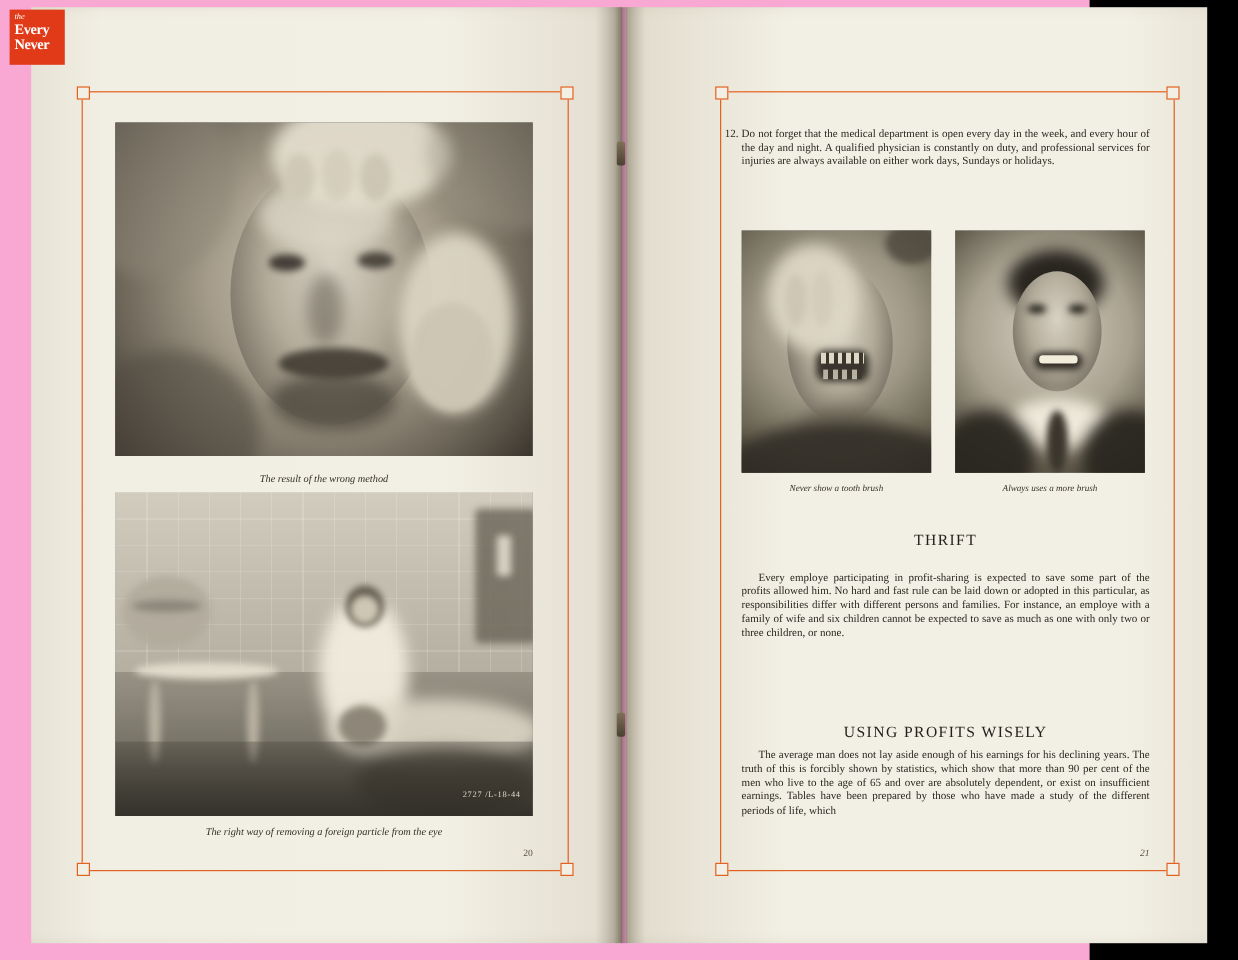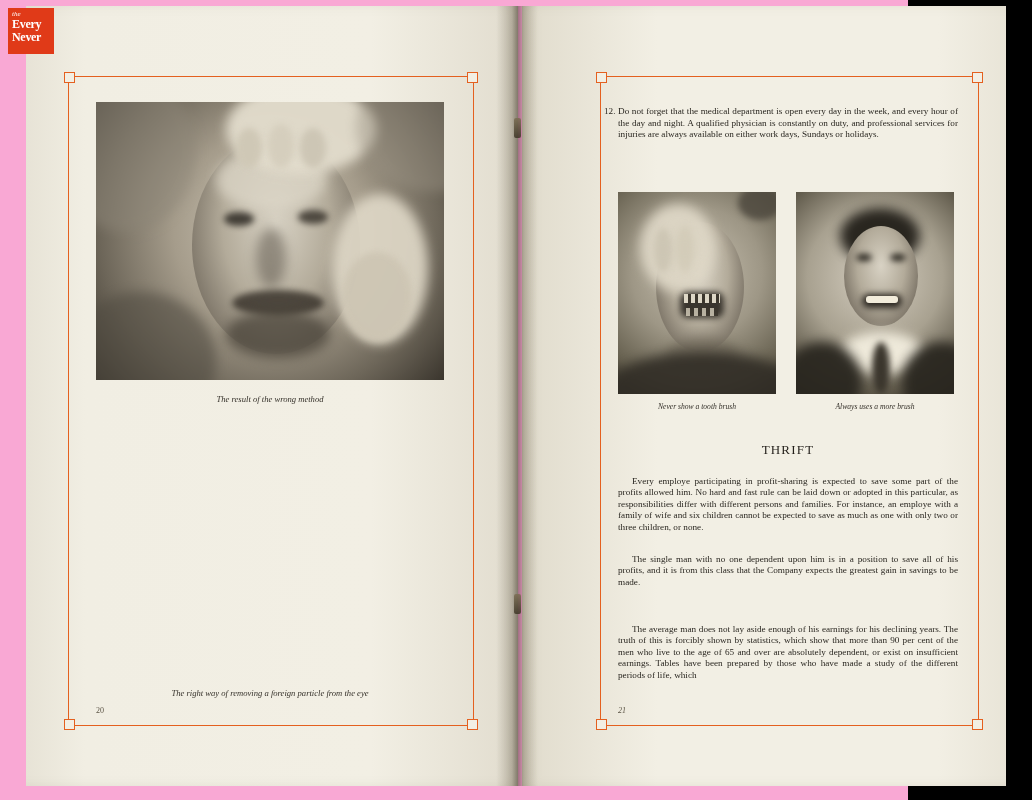--- a/index.html
+++ b/index.html
@@ -149,21 +149,21 @@
   .caption {
     position: absolute;
     text-align: center;
     font-style: italic;
     font-family: "Liberation Serif", serif;
     color: #35312a;
   }
 
   .folio {
     position: absolute;
-    text-align: left;
+    text-align: right;
     font-size: 8px;
     color: #5a5344;
     font-family: "Liberation Serif", serif;
   }
 
   
   .numbered-item {
     position: absolute;
     left: 96px;
     top: 100px;
@@ -267,20 +267,55 @@
 
         <div class="soft" style="left:236px; top:92px; width:96px; height:150px; background:#ded7c6; opacity:.92;"></div>
         <div class="soft2" style="left:246px; top:150px; width:70px; height:90px; background:#cdc5b3; opacity:.9;"></div>
 
         <div class="soft" style="left:-40px; top:-30px; width:140px; height:160px; background:#8d8678; opacity:.5;"></div>
         <div class="soft" style="left:260px; top:-40px; width:160px; height:130px; background:#9a9283; opacity:.45;"></div>
         <div class="soft" style="left:-30px; top:190px; width:150px; height:140px; background:#4f4a40; opacity:.55;"></div>
       </div>
       <div class="caption" style="left:70px; top:388px; width:348px; font-size:8.6px;">The result of the wrong method</div>
 
+      <div class="photo" style="left:70px; top:404px; width:348px; height:270px;">
+        <div class="grain" style="background:
+             linear-gradient(to bottom, #cfcabc 0%, #b9b3a4 30%, #8f8a7d 62%, #58544a 100%);"></div>
+
+        <div style="position:absolute; left:0; top:0; right:0; height:150px;
+                    background:
+                    repeating-linear-gradient(to right, rgba(255,255,255,.16) 0 1px, rgba(0,0,0,0) 1px 26px),
+                    repeating-linear-gradient(to bottom, rgba(255,255,255,.14) 0 1px, rgba(0,0,0,0) 1px 22px),
+                    linear-gradient(to bottom,#d2ccbe,#b5afa1);"></div>
+
+        <div class="soft2" style="left:300px; top:14px; width:52px; height:112px; background:#6a6458; opacity:.8; border-radius:4px;"></div>
+        <div class="soft2" style="left:318px; top:36px; width:12px; height:34px; background:#d6d0c2; border-radius:3px;"></div>
+
+        <div class="soft2" style="left:6px; top:70px; width:74px; height:60px; background:#b2ab9d; opacity:.9;"></div>
+        <div class="soft2" style="left:14px; top:90px; width:58px; height:10px; background:#8b857a;"></div>
+
+        <div class="soft2" style="left:16px; top:142px; width:120px; height:14px; background:#e2dccd;"></div>
+        <div class="soft2" style="left:28px; top:156px; width:10px; height:70px; background:#b9b2a3;"></div>
+        <div class="soft2" style="left:110px; top:156px; width:10px; height:70px; background:#b9b2a3;"></div>
+
+        <div class="soft" style="left:170px; top:86px; width:74px; height:130px; background:#f0ebdd; opacity:.97;"></div>
+        <div class="soft2" style="left:192px; top:78px; width:32px; height:34px; background:#5f584c;"></div>
+        <div class="soft2" style="left:196px; top:86px; width:24px; height:24px; background:#cfc7b5; border-radius:50%;"></div>
+
+        <div class="soft" style="left:176px; top:172px; width:180px; height:56px; background:#ddd7c7; opacity:.9;"></div>
+        <div class="soft2" style="left:186px; top:178px; width:40px; height:34px; background:#8e8779; border-radius:50%;"></div>
+
+        <div class="soft" style="left:200px; top:214px; width:150px; height:56px; background:#4a453b; opacity:.85;"></div>
+
+        <div style="position:absolute; left:0; bottom:0; right:0; height:62px;
+                    background:linear-gradient(to bottom, rgba(70,66,57,.35), rgba(40,38,32,.75));"></div>
+
+        <div style="position:absolute; right:10px; bottom:14px; color:#f0ead9; font-size:7px; letter-spacing:.6px;
+                    font-family:'Liberation Serif', serif; opacity:.9;">2727 /L-18-44</div>
+      </div>
       <div class="caption" style="left:70px; top:682px; width:348px; font-size:8.6px;">The right way of removing a foreign particle from the eye</div>
 
       <div class="folio" style="left:70px; top:700px; width:348px;">20</div>
     </div>
 
     <div class="page page-right">
 
       <div class="frame frame-right">
         <span class="corner tl"></span>
         <span class="corner tr"></span>
@@ -336,24 +371,22 @@
 
         <div class="soft" style="left:-14px; top:150px; width:80px; height:80px; background:#2a2720; opacity:.95;"></div>
         <div class="soft" style="left:106px; top:150px; width:80px; height:80px; background:#2a2720; opacity:.95;"></div>
       </div>
       <div class="caption" style="left:274px; top:396px; width:158px; font-size:7.6px;">Always uses a more brush</div>
 
       <div class="heading" style="top:436px;">THRIFT</div>
       <div class="bodytext" style="top:458px;margin-top:12px;">
         <p>Every employe participating in profit-sharing is expected to save some part of the profits allowed him. No hard and fast rule can be laid down or adopted in this particular, as responsibilities differ with different persons and families. For instance, an employe with a family of wife and six children cannot be expected to save as much as one with only two or three children, or none.</p>
       </div>
-      <div class="bodytext" style="top:548px;">
-        <p>The single man with no one dependent upon him is in a position to save all of his profits, and it is from this class that the Company expects the greatest gain in savings to be made.</p>
-      </div>
-
+
+      <div class="heading" style="top:596px;">USING PROFITS WISELY</div>
       <div class="bodytext" style="top:618px;">
         <p>The average man does not lay aside enough of his earnings for his declining years. The truth of this is forcibly shown by statistics, which show that more than 90 per cent of the men who live to the age of 65 and over are absolutely dependent, or exist on insufficient earnings. Tables have been prepared by those who have made a study of the different periods of life, which</p>
       </div>
 
       <div class="folio" style="left:96px; top:700px; width:340px;font-style:italic;">21</div>
     </div>
 
     <div class="gutter"></div>
     <div class="staple s1"></div>
     <div class="staple s2"></div>

